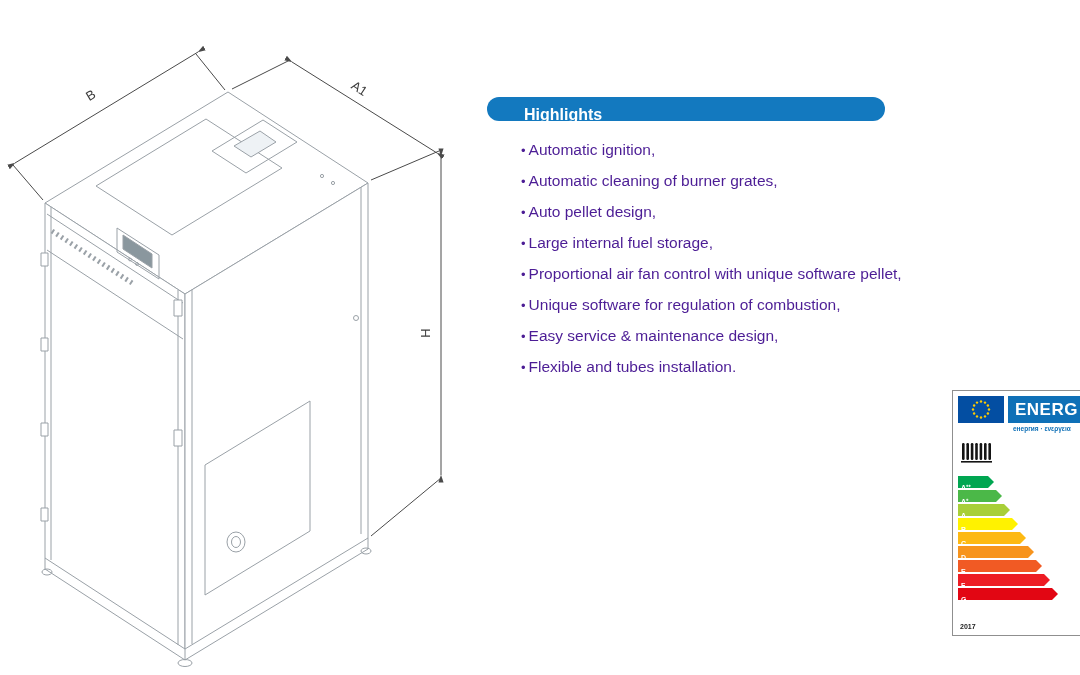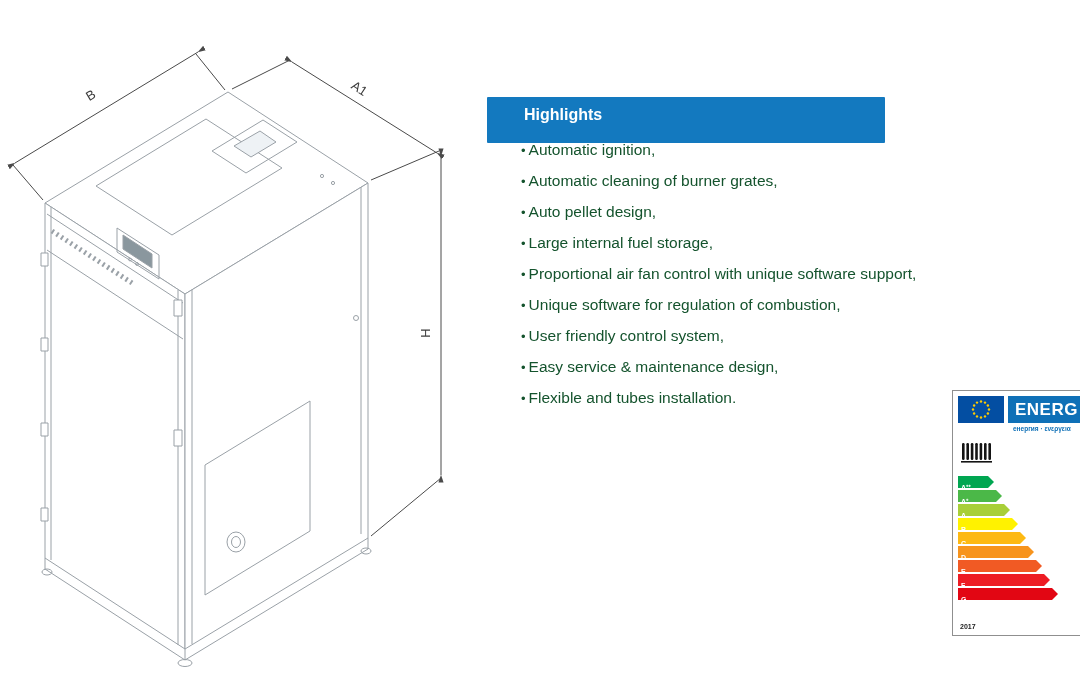--- a/index.html
+++ b/index.html
@@ -4,29 +4,29 @@
 <style>
   html,body{margin:0;padding:0;}
   .page{
     position:relative;width:1080px;height:675px;background:#ffffff;
     overflow:hidden;font-family:"Liberation Sans",sans-serif;
   }
   
   .boiler{position:absolute;left:0;top:0;}
   
   .highlights-banner{
-    position:absolute;left:487px;top:97px;width:398px;height:46px;
-    border-radius:1px;color:#fff;font-weight:bold;font-size:16px;
+    position:absolute;left:487px;top:97px;width:398px;height:24px;
+    border-radius:17px;color:#fff;font-weight:bold;font-size:16px;
     line-height:36px;padding-left:37px;box-sizing:border-box;
   }
   .highlights-list{
     position:absolute;left:521px;top:134px;margin:0;padding:0;list-style:none;
   }
   .highlights-list li{
-    height:31px;line-height:31px;font-size:15.5px;color:#14532d;white-space:nowrap;
+    height:31px;line-height:31px;font-size:15.5px;color:#4c1d95;white-space:nowrap;
   }
   .bullet{margin-right:3px;font-size:13px;}
   
   .energy-label{
     position:absolute;left:952px;top:390px;width:196px;height:246px;
     background:#fff;border:1px solid #8f8f8f;box-sizing:border-box;padding:5px;
   }
   .el-header{display:flex;gap:4px;height:27px;}
   .el-flag{flex:0 0 46px;}
   .el-brand{
@@ -125,23 +125,22 @@
 
   <div class="highlights-banner" style="background: rgb(19, 121, 191);">
     <span>Highlights</span>
   </div>
 
   <ul class="highlights-list">
     <li><span class="bullet">•</span><span>Automatic ignition,</span></li>
     <li><span class="bullet">•</span><span>Automatic cleaning of burner grates,</span></li>
     <li><span class="bullet">•</span><span>Auto pellet design,</span></li>
     <li><span class="bullet">•</span><span>Large internal fuel storage,</span></li>
-    <li><span class="bullet">•</span><span>Proportional air fan control with unique software support,</span></li>
+    <li><span class="bullet">•</span><span>Proportional air fan control with unique software pellet,</span></li>
     <li><span class="bullet">•</span><span>Unique software for regulation of combustion,</span></li>
-    <li><span class="bullet">•</span><span>User friendly control system,</span></li>
     <li><span class="bullet">•</span><span>Easy service &amp; maintenance design,</span></li>
     <li><span class="bullet">•</span><span>Flexible and tubes installation.</span></li>
   </ul>
 
   <div class="energy-label">
     <div class="el-header">
       <svg class="el-flag" width="46" height="27" viewBox="0 0 46 27">
         <rect x="0" y="0" width="46" height="27" fill="#034ea2"></rect>
         <g fill="#ffcc00">
           <circle cx="23" cy="5.5" r="1.2"></circle>

